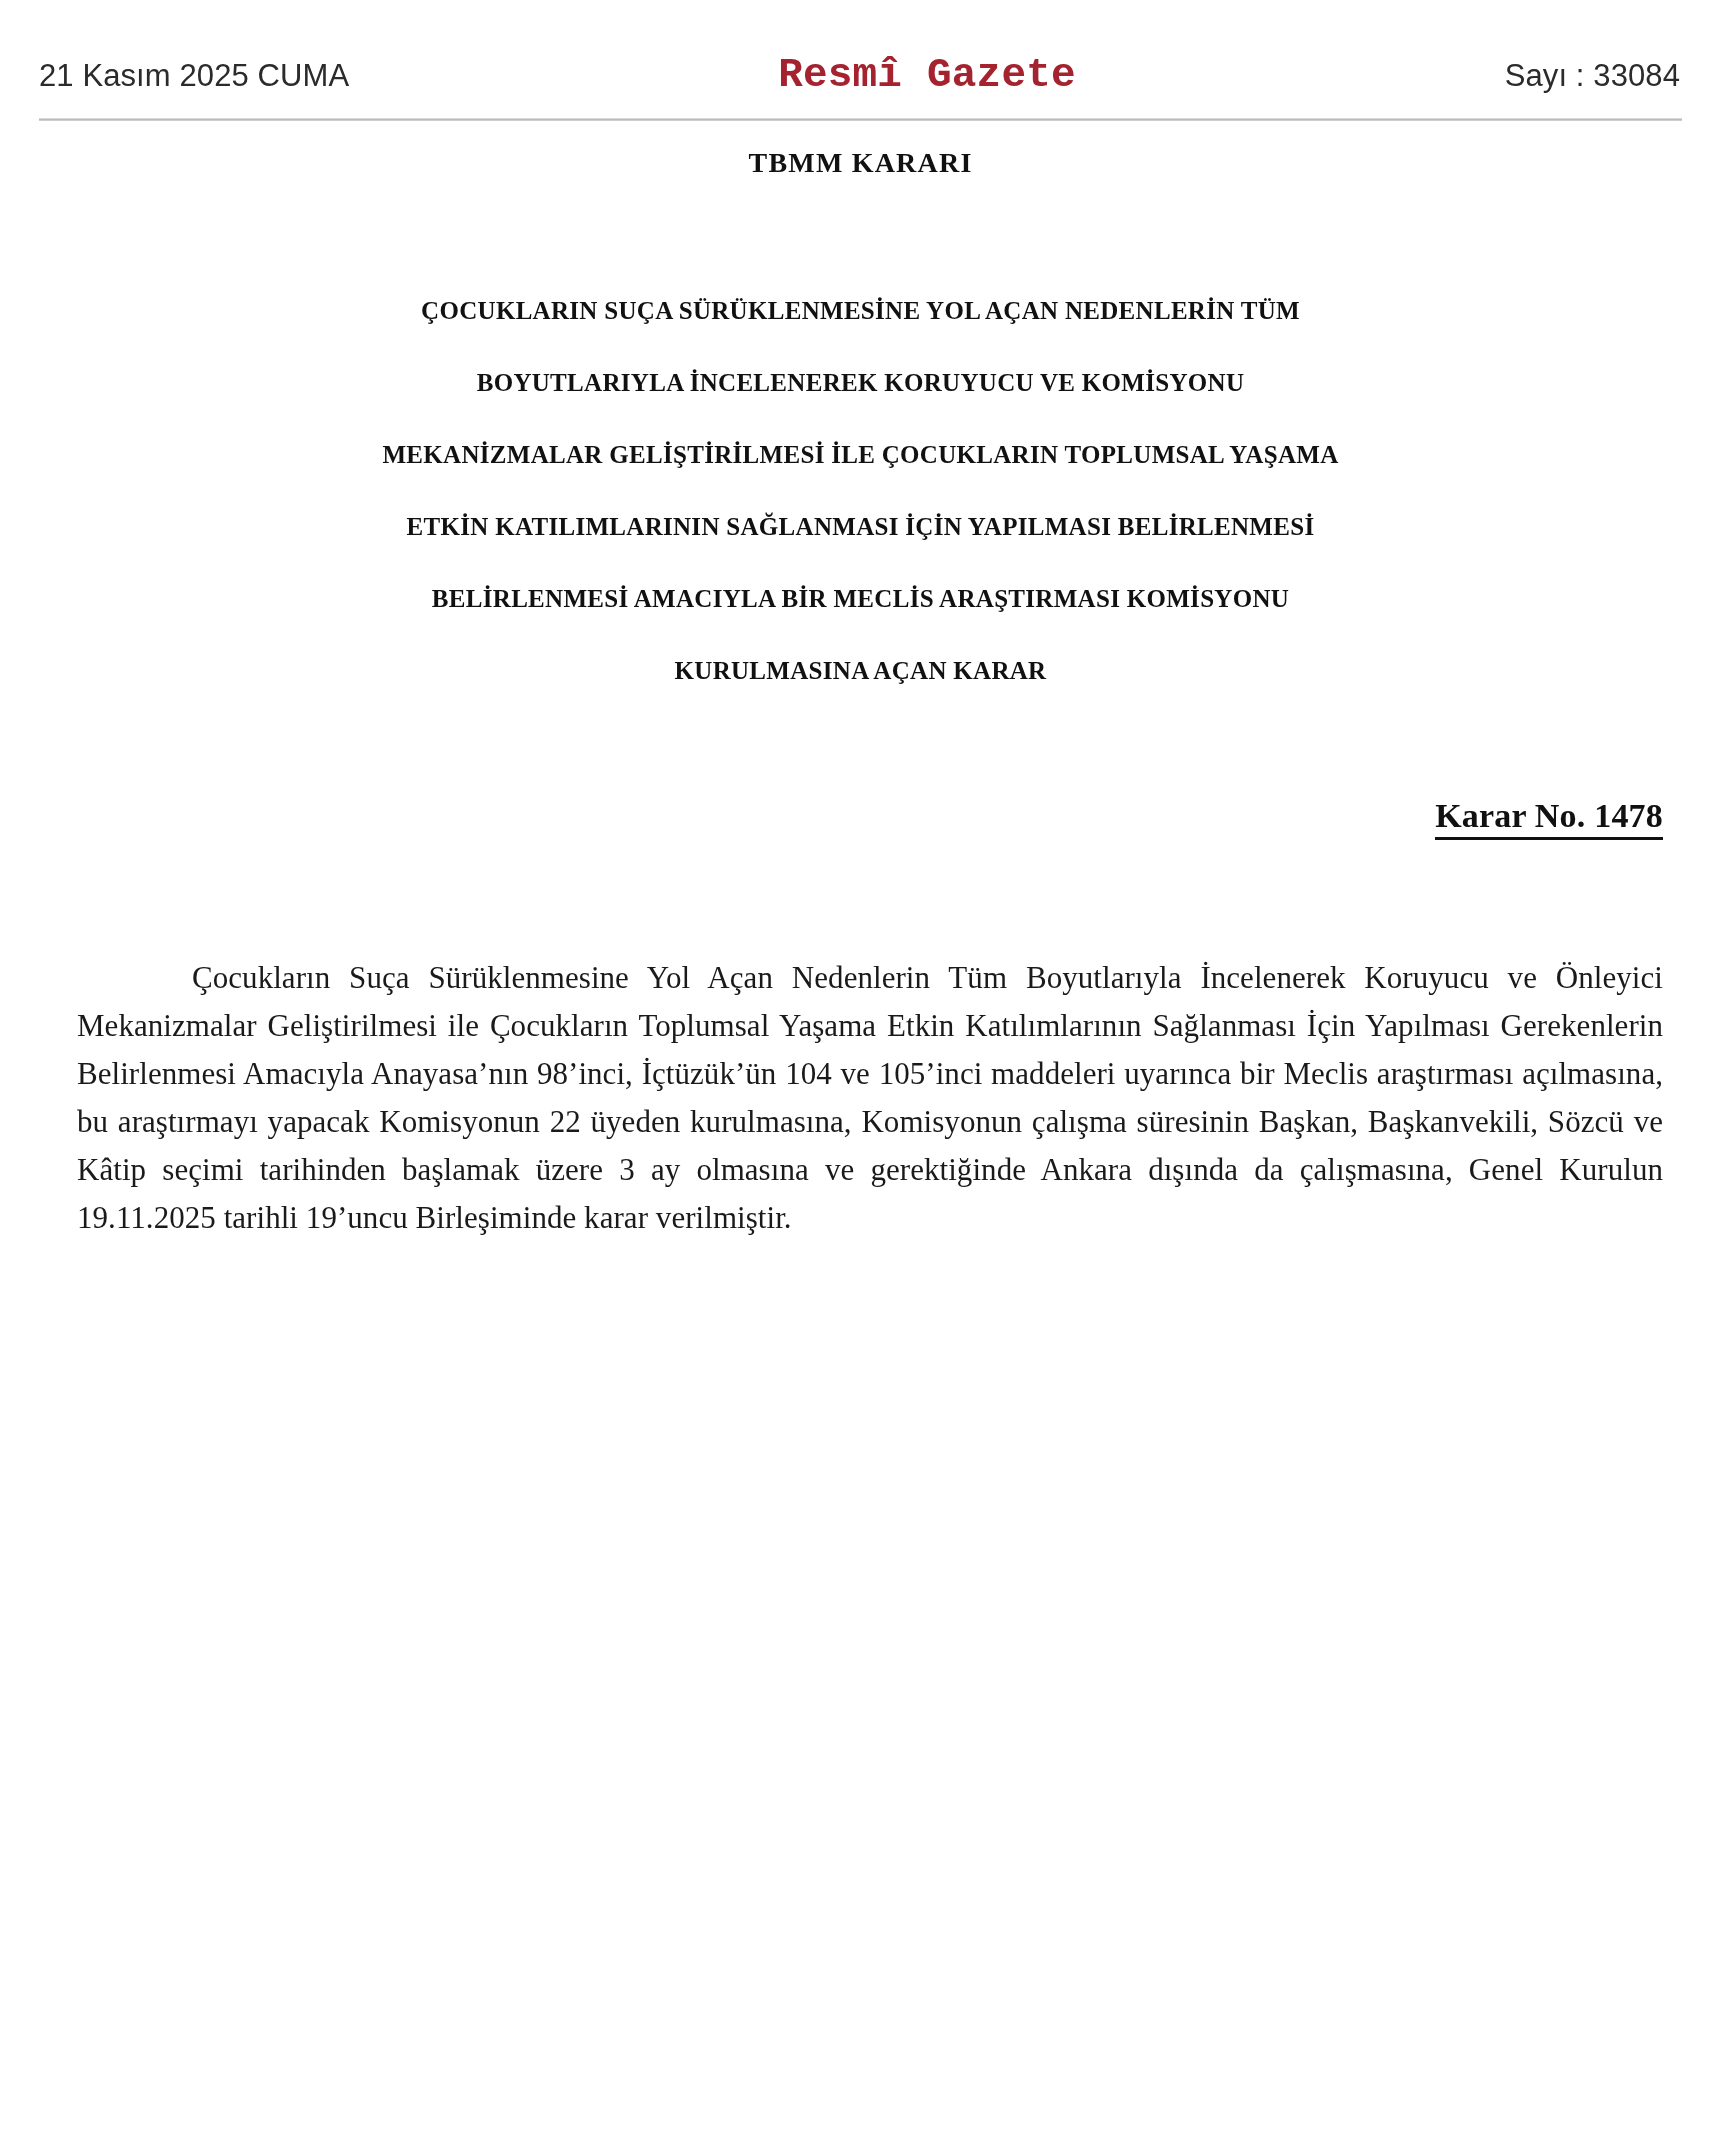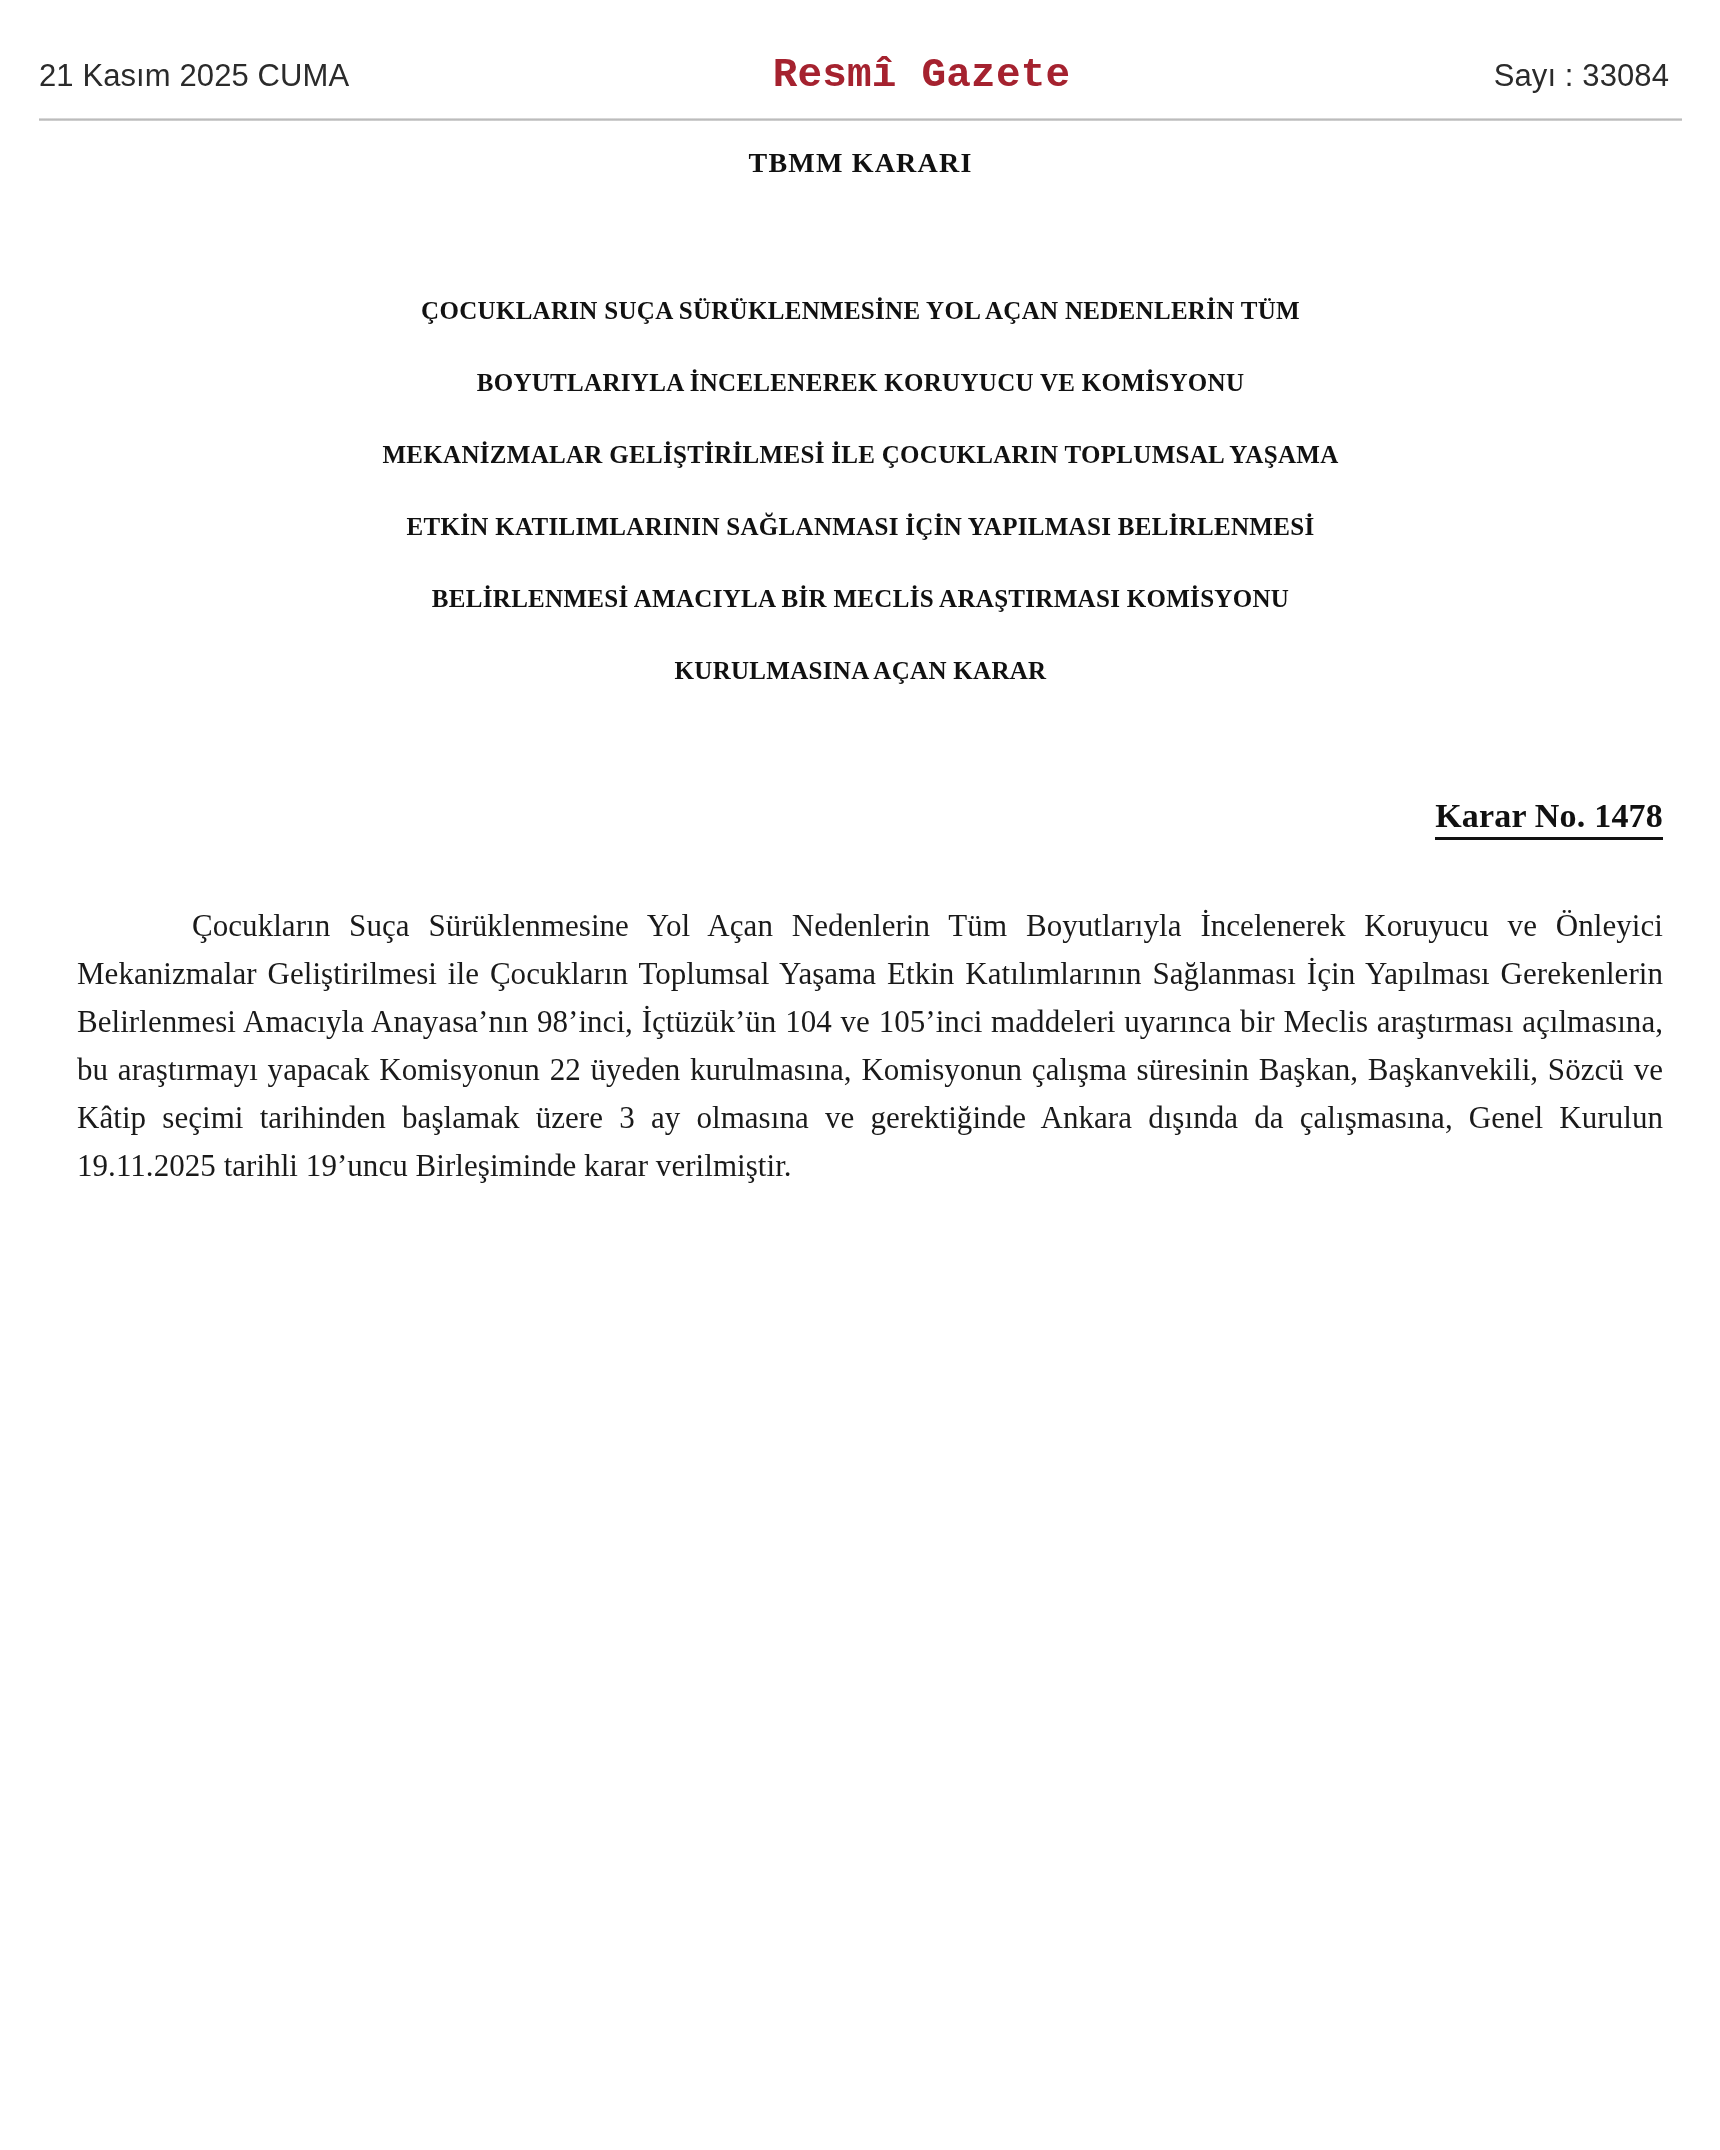--- a/index.html
+++ b/index.html
@@ -30,21 +30,21 @@
   .masthead {
     position: absolute;
     top: 48px;
     left: 0;
     width: 1721px;
     height: 54px;
     display: flex;
     align-items: center;
     justify-content: space-between;
     box-sizing: border-box;
-    padding: 0 52px 0 39px;
+    padding: 0 41px 0 39px;
   }
 
   .masthead-date,
   .masthead-issue {
     font-family: "Liberation Sans", "DejaVu Sans", sans-serif;
     font-size: 31px;
     font-weight: 400;
     color: #2b2b2b;
     letter-spacing: 0.1px;
     white-space: nowrap;
@@ -123,21 +123,21 @@
     letter-spacing: 0.2px;
     line-height: 1.15;
     border-bottom: 3px solid #111111;
     padding-bottom: 2px;
     white-space: nowrap;
   }
 
   
   .body-text {
     position: absolute;
-    top: 902px;
+    top: 954px;
     left: 77px;
     width: 1586px;
     font-size: 31px;
     line-height: 48px;
     color: #1a1a1a;
     text-align: justify;
     text-justify: inter-word;
     letter-spacing: 0.05px;
   }
 

